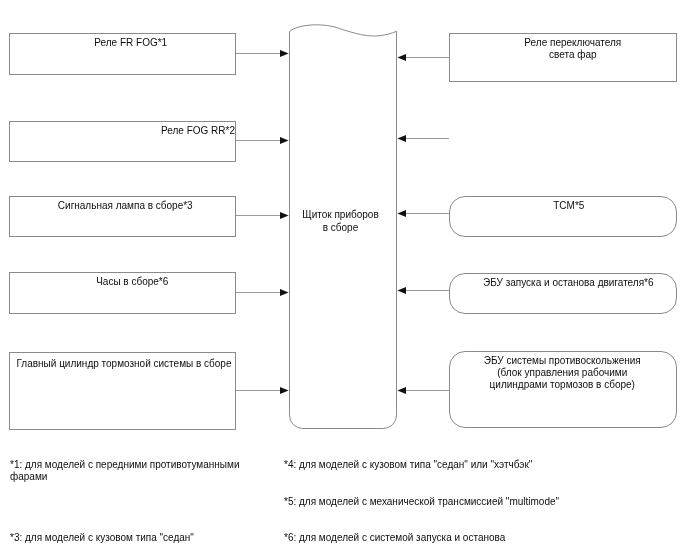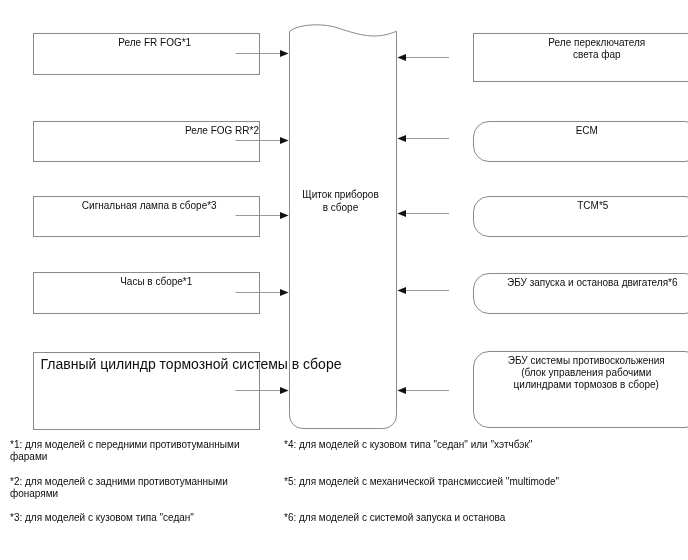--- a/index.html
+++ b/index.html
@@ -30,36 +30,36 @@
     position: absolute;
     box-sizing: border-box;
     border: 1px solid #8a8a8a;
     background: transparent;
     text-align: center;
     font-size: 10px;
     line-height: 12.2px;
     white-space: pre-line;
     color: #0d0d0d;
     padding-top: 3px;
-    margin-left: 24px;
   }
   .box.rounded { border-radius: 16px; }
   .box.lefttext { text-align: left; }
   .boxline {
     position: absolute;
     white-space: nowrap;
-    font-size: 14px;
+    font-size: 10px;
     line-height: 12px;
   }
   .note {
     position: absolute;
     font-size: 10px;
     line-height: 12px;
     white-space: pre-line;
     color: #0d0d0d;
+    margin-top: 20px;
   }
 </style>
 </head>
 <body>
 
 <div id="stage">
 
   <svg class="lines" viewBox="0 0 688 560">
 
     <path id="center-shape" d="M 289.5 31.3 C 298.9 23.5 325.6 22.8 339.9 28.7 C 359.5 34.8 374.9 40.2 396.5 31.3
@@ -111,37 +111,34 @@
       </g>
     </g>
   </svg>
 
   <div class="note" id="center-label" style="left:286.5px; top:188.8px; width:108px; text-align:center; line-height:12.9px;">Щиток приборов
 в сборе</div>
 
   <div class="box" style="left:8.5px; top:33px; width:227.5px; height:41.5px; text-indent:17px;">Реле FR FOG*1</div>
   <div class="box" style="left:8.5px; top:120.5px; width:227.5px; height:41.5px; text-indent:11px;text-align:right;">Реле FOG RR*2</div>
   <div class="box" style="left:8.5px; top:195.5px; width:227.5px; height:41.5px; text-indent:6px;">Сигнальная лампа в сборе*3</div>
-  <div class="box" style="left:8.5px; top:272px; width:227.5px; height:41.5px; text-indent:20px;">Часы в сборе*1</div>
+  <div class="box" style="left:8.5px; top:272px; width:227.5px; height:41.5px; text-indent:20px;">Часы в сборе*6</div>
   <div class="box lefttext" style="left:8.5px; top:351.5px; width:227.5px; height:78px; padding:0;">
     <span class="boxline" style="left:7px; top:5.5px;">Главный цилиндр тормозной системы в сборе</span>
   </div>
 
   <div class="box" style="left:448.7px; top:33px; width:228.2px; height:48.5px; padding-left:20px;">Реле переключателя
 света фар</div>
-  <div class="box rounded" style="left:448.7px; top:120.5px; width:228.2px; height:41.5px;">ECM</div>
   <div class="box rounded" style="left:448.7px; top:195.5px; width:228.2px; height:41.5px; text-indent:12px;">TCM*5</div>
   <div class="box rounded" style="left:448.7px; top:272.5px; width:228.2px; height:41.5px; text-indent:11px;">ЭБУ запуска и останова двигателя*6</div>
   <div class="box rounded" style="left:448.7px; top:350.5px; width:228.2px; height:77.5px; padding-right:1px;">ЭБУ системы противоскольжения
 (блок управления рабочими
 цилиндрами тормозов в сборе)</div>
 
   <div class="note" style="left:10px; top:439px;">*1: для моделей с передними противотуманными
 фарами</div>
-  <div class="note" style="left:10px; top:476px;">*2: для моделей с задними противотуманными
-фонарями</div>
   <div class="note" style="left:10px; top:512px;">*3: для моделей с кузовом типа "седан"</div>
 
   <div class="note" style="left:284px; top:439px;text-align:center;">*4: для моделей с кузовом типа "седан" или "хэтчбэк"</div>
   <div class="note" style="left:284px; top:476px;">*5: для моделей с механической трансмиссией "multimode"</div>
   <div class="note" style="left:284px; top:512px;">*6: для моделей с системой запуска и останова</div>
 
 </div>
 
 </body></html>

